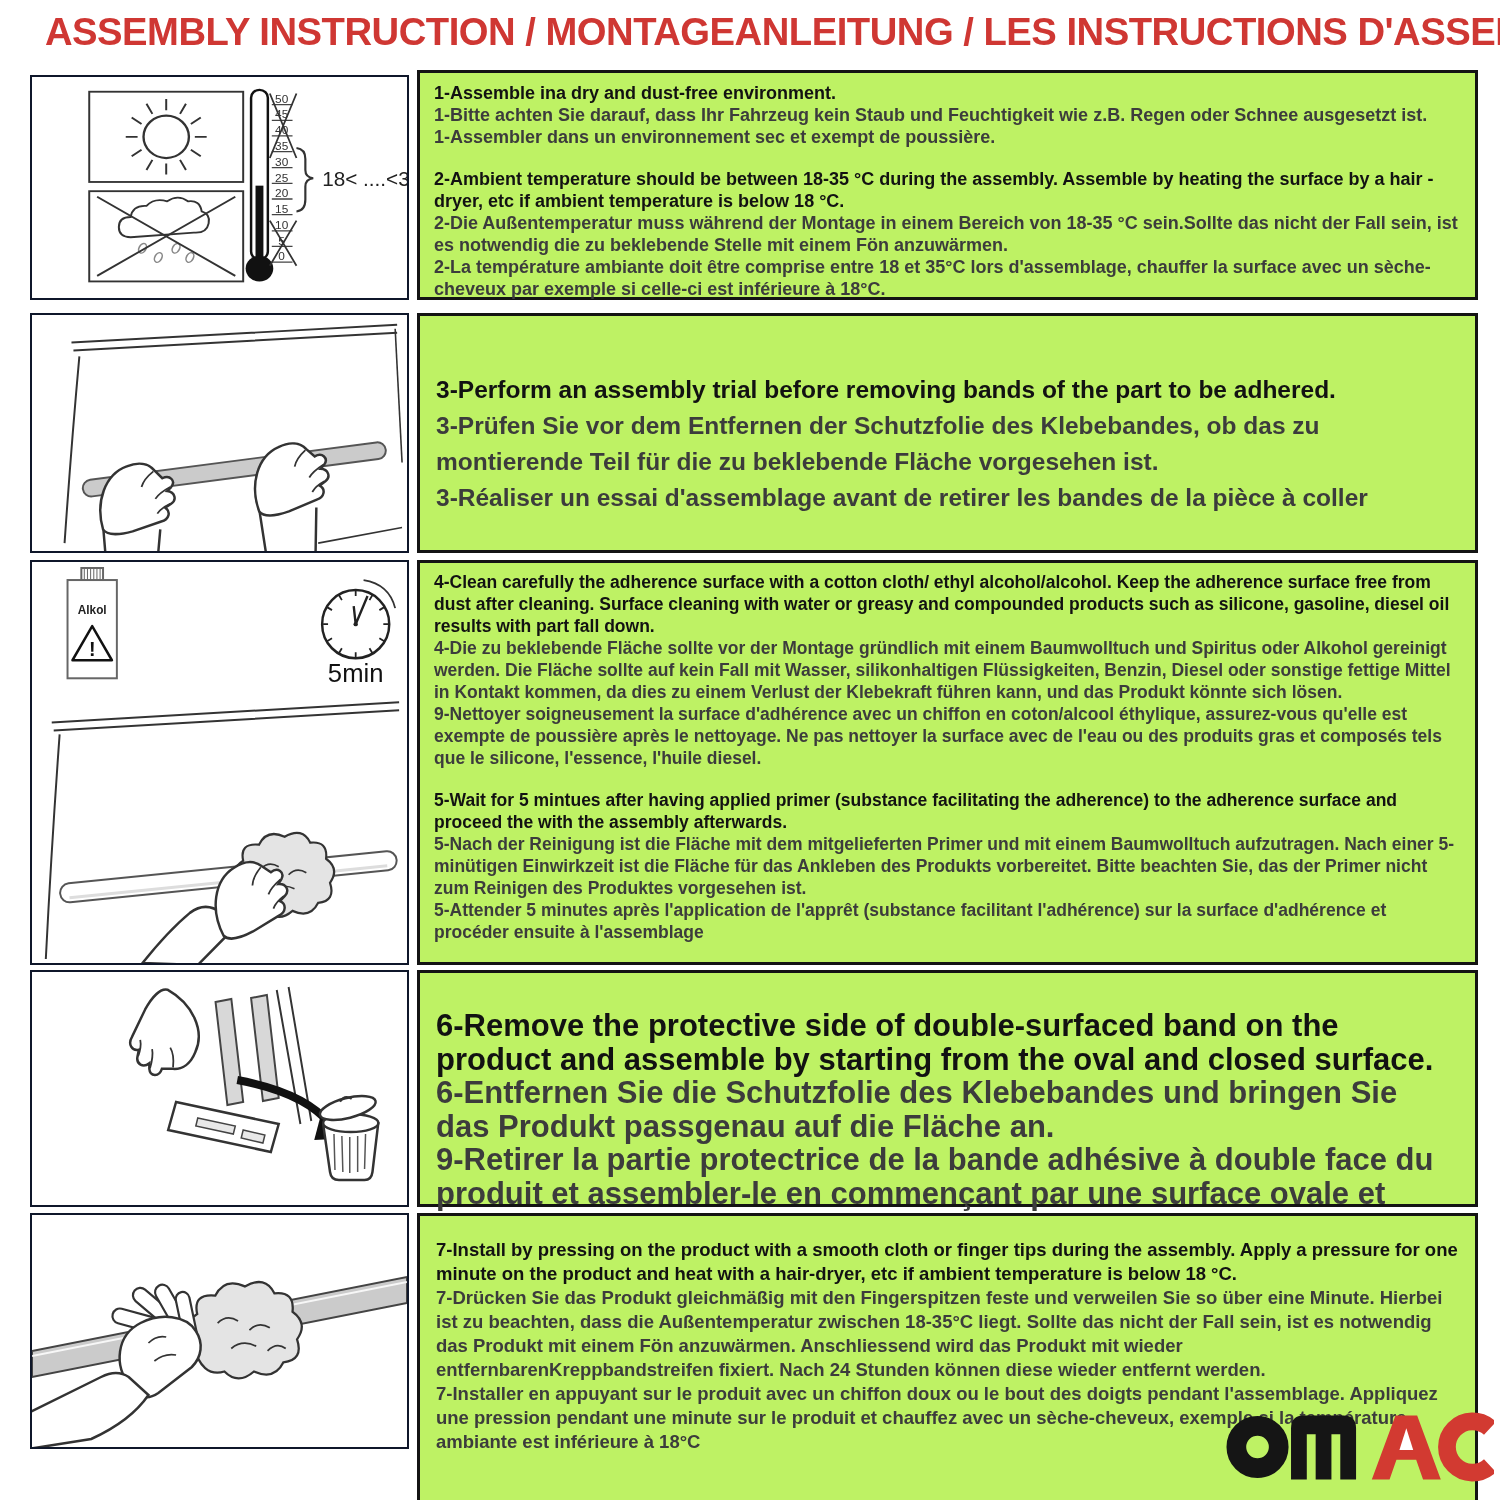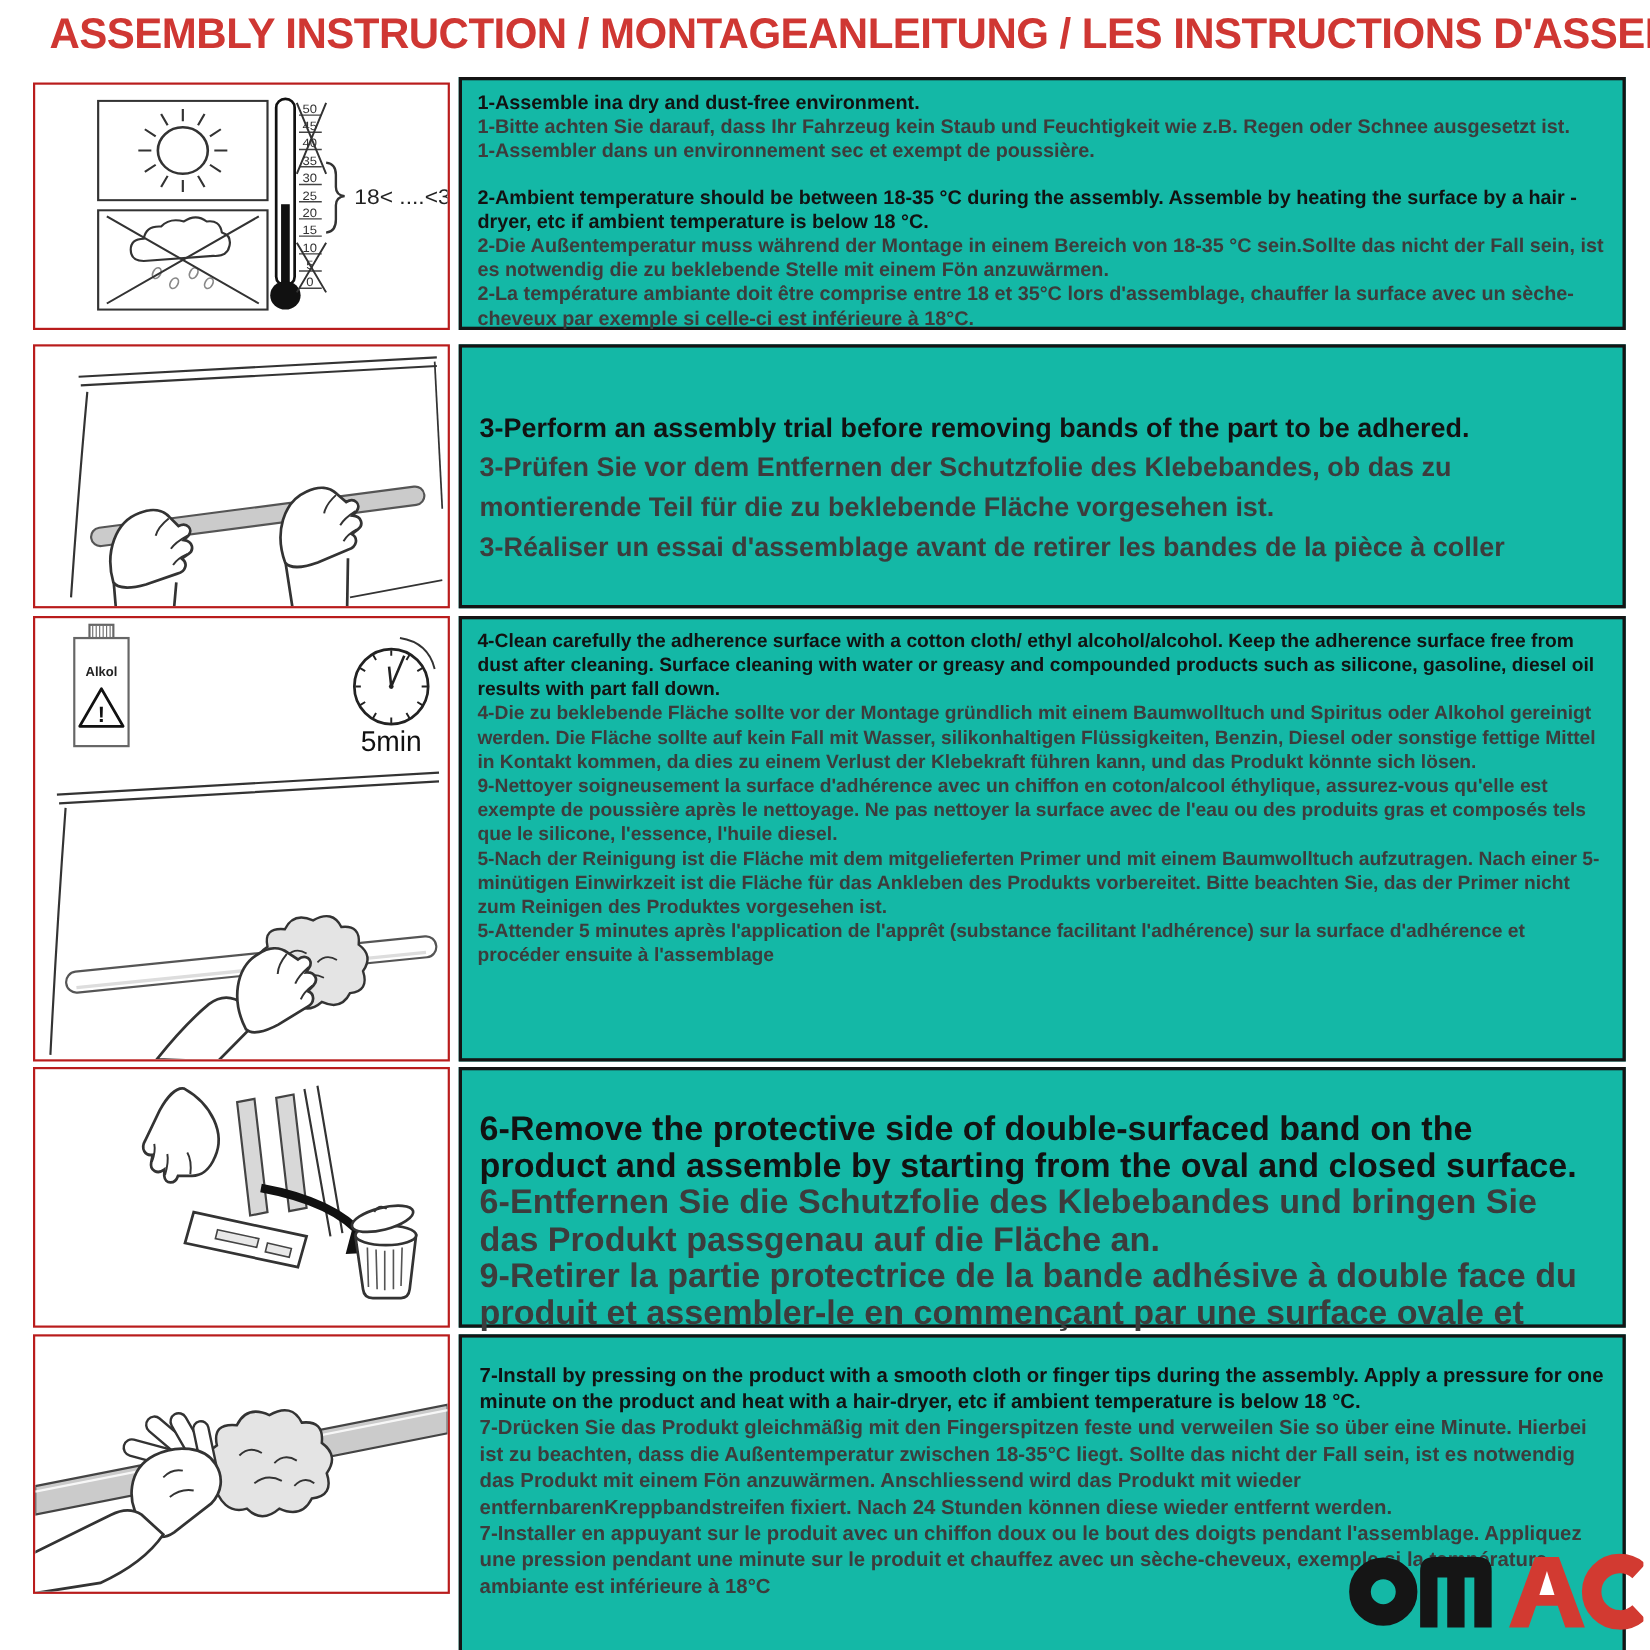--- a/index.html
+++ b/index.html
@@ -5,23 +5,23 @@
   * { margin:0; padding:0; box-sizing:border-box; }
   html,body { background:#fff; }
   body { font-family:"Liberation Sans", sans-serif; }
   .page { position:relative; width:1500px; height:1500px; background:#fff; overflow:hidden; }
 
   .title { position:absolute; left:45px; top:10px; font-size:39px; font-weight:bold;
            color:#cf3733; white-space:nowrap; letter-spacing:-0.5px;
            transform:scaleX(0.98); transform-origin:left top; }
 
   .row { position:absolute; left:0; width:1500px; }
-  .illus { position:absolute; left:30px; border:2px solid #b91c1c; background:#fff; overflow:hidden; }
+  .illus { position:absolute; left:30px; border:2px solid #0f172a; background:#fff; overflow:hidden; }
   .illus svg { display:block; width:100%; height:100%; }
-  .tbox { position:absolute; left:417px; width:1061px; border:3px solid #141414; background:#14b8a6; color:#3c3c3c; }
+  .tbox { position:absolute; left:417px; width:1061px; border:3px solid #141414; background:#bef264; color:#3c3c3c; }
 
   .tbox p { margin:0;font-weight:bold; }
   .tbox p.b { font-weight:bold; color:#121212; }
   .gap { margin-top:20px !important; }
 
   
   .r1 { top:70px;  height:230px; }
   .r1 .illus { top:5px; height:225px; width:379px; }
   .r1 .tbox  { top:0; height:230px; font-size:18px; line-height:22px; padding:9px 14px 0 14px; }
 
@@ -189,20 +189,21 @@
         <g transform="translate(212,322) rotate(-12)">
           <path d="M-28,46 C-36,18 -26,-10 -4,-18 C8,-23 18,-21 24,-14 L32,-6 C40,-10 46,-3 41,3 L37,7 C45,8 47,16 41,20 L35,24 C41,28 39,36 31,38 L2,48 C-12,52 -24,52 -28,46 Z" fill="#fff" stroke="#333" stroke-width="2.5"></path>
           <path d="M23,-13 Q13,-5 11,3 M40,3 Q29,9 25,15 M40,20 Q31,24 27,30" fill="none" stroke="#333" stroke-width="1.8"></path>
         </g>
       </svg>
     </div>
     <div class="tbox">
       <p class="b">4-Clean carefully the adherence surface with a cotton cloth/ ethyl alcohol/alcohol. Keep the adherence surface free from dust after cleaning. Surface cleaning with water or greasy and compounded products such as silicone, gasoline, diesel oil results with part fall down.</p>
       <p>4-Die zu beklebende Fläche sollte vor der Montage gründlich mit einem Baumwolltuch und Spiritus oder Alkohol gereinigt werden. Die Fläche sollte auf kein Fall mit Wasser, silikonhaltigen Flüssigkeiten, Benzin, Diesel oder sonstige fettige Mittel in Kontakt kommen, da dies zu einem Verlust der Klebekraft führen kann, und das Produkt könnte sich lösen.</p>
       <p>9-Nettoyer soigneusement la surface d'adhérence avec un chiffon en coton/alcool éthylique, assurez-vous qu'elle est exempte de poussière après le nettoyage. Ne pas nettoyer la surface avec de l'eau ou des produits gras et composés tels que le silicone, l'essence, l'huile diesel.</p>
+      <p class="b gap">5-Wait for 5 mintues after having applied primer (substance facilitating the adherence) to the adherence surface and proceed the with the assembly afterwards.</p>
       <p>5-Nach der Reinigung ist die Fläche mit dem mitgelieferten Primer und mit einem Baumwolltuch aufzutragen. Nach einer 5-minütigen Einwirkzeit ist die Fläche für das Ankleben des Produkts vorbereitet. Bitte beachten Sie, das der Primer nicht zum Reinigen des Produktes vorgesehen ist.</p>
       <p>5-Attender 5 minutes après l'application de l'apprêt (substance facilitant l'adhérence) sur la surface d'adhérence et procéder ensuite à l'assemblage</p>
     </div>
   </section>
 
   <section class="row r4">
     <div class="illus">
       <svg viewBox="0 0 380 233" preserveAspectRatio="none">
         <g stroke="#333" fill="none" stroke-width="2">
           <path d="M248,18 L272,152 M260,15 L283,149"></path>

